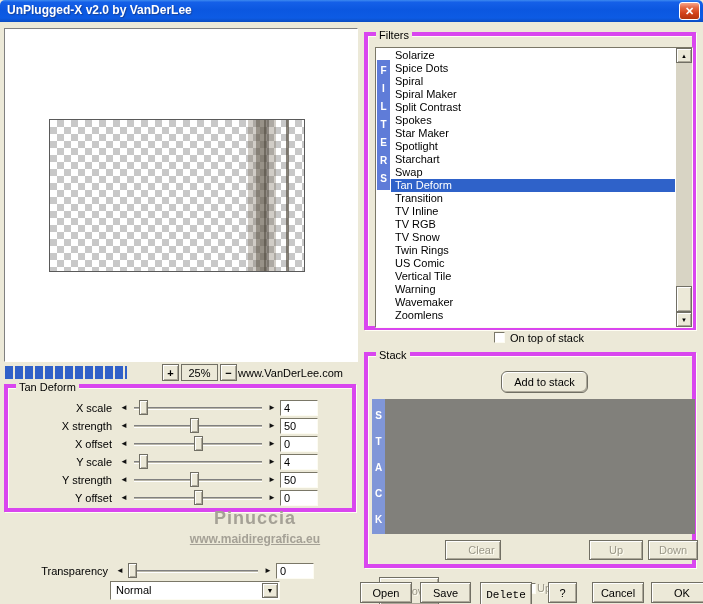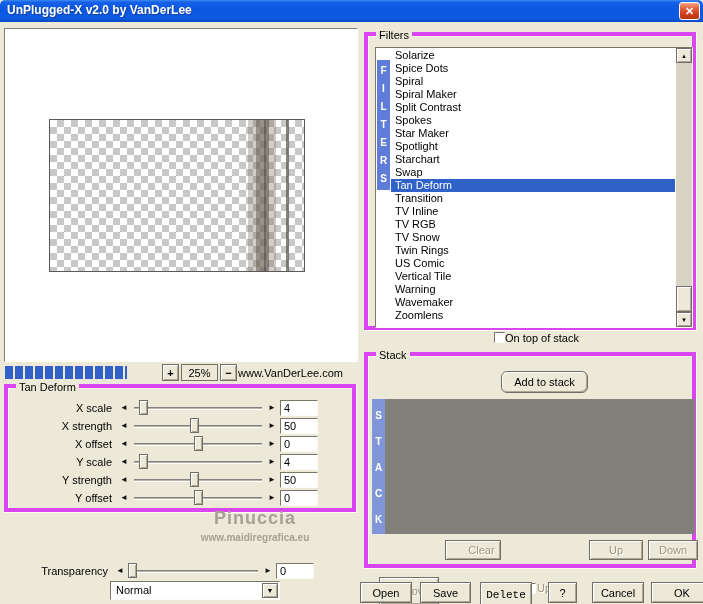--- a/index.html
+++ b/index.html
@@ -71,41 +71,41 @@
   .slider { position:absolute; left:124px; top:0; width:132px; height:18px; }
   .strack { position:absolute; left:2px; right:2px; top:8px; height:3px; background:#b8b5a8; border-top:1px solid #808080; border-bottom:1px solid #fff; }
   .sthumb { position:absolute; top:1px; width:9px; height:15px; background:var(--dialog-bg,#ece9d8);
     border:1px solid #716f64; box-shadow:inset 1px 1px 0 #fff, inset -1px -1px 0 #aca899; }
   .field { position:absolute; left:272px; top:1px; width:38px; height:16px; font-family:inherit; font-size:11px; padding:0 3px;
     border:1px solid; border-color:#7a7767 #fdfcf2 #fdfcf2 #7a7767; background:#fff; }
   #transparency-row { position:absolute; left:4px; top:540px; width:352px; height:18px; }
   
   #watermark { position:absolute; left:140px; top:486px; width:230px; text-align:center; color:var(--watermark-gray,#a5a196); }
   #wm1 { font-size:18px; font-weight:bold; letter-spacing:1px; }
-  #wm2 { font-size:10px; margin-top:3px; font-weight:bold; }
+  #wm2 { font-size:12px; margin-top:3px; font-weight:bold;text-decoration:underline; }
   
   #blend-combo { position:absolute; left:110px; top:559px; width:170px; height:19px; }
   #blend-value { position:absolute; left:5px; top:2px; }
   #blend-arrow-btn { right:1px; top:1px; width:16px; height:15px; font-size:7px; }
   
   #filters-group { left:364px; top:10px; width:332px; height:298px; }
   #filters-listbox { position:absolute; left:7px; top:11px; width:318px; height:281px; }
   #filters-vbar { position:absolute; left:1px; top:12px; width:13px; background:var(--filters-bar-blue,#5f7cd8); text-align:center; padding:2px 0; }
   .vchar { color:#fff; font-size:10px; font-weight:bold; line-height:18px; }
   #stack-vbar .vchar { line-height:26px; }
   #filter-list { position:absolute; left:15px; top:1px; right:17px; }
   .list-item { height:13px; line-height:13px; padding-left:4px; white-space:nowrap; cursor:default; }
   .list-item.selected { background:var(--selection-blue,#2f62c9); color:#fff; }
   #filters-scrollbar { position:absolute; right:0; top:0; bottom:0; width:16px; background:#d8d4c4; }
   .sb-btn { position:absolute; left:0; width:16px; height:15px; font-size:6px; }
   .sb-up { top:0; }
   .sb-down { bottom:0; }
   .sb-thumb { position:absolute; left:0; bottom:15px; width:16px; height:26px; background:var(--dialog-bg,#ece9d8);
     border:1px solid #716f64; box-shadow:inset 1px 1px 0 #fff, inset -1px -1px 0 #aca899; }
-  #ontop-row { position:absolute; left:494px; top:309px; height:13px; display:flex; align-items:center; }
+  #ontop-row { position:absolute; left:494px; top:309px; height:13px; display:flex; align-items:center; gap:5px; }
   
   #stack-group { left:364px; top:330px; width:332px; height:216px; }
   #add-stack { left:133px; top:15px; width:87px; height:22px;border-radius:6px; }
   #stack-area { position:absolute; left:4px; top:43px; width:323px; height:135px; background:var(--stack-area-gray,#81807b); }
   #stack-vbar { position:absolute; left:0; top:0; bottom:0; width:13px; background:var(--stack-bar-blue,#8096d8); text-align:center; padding-top:4px; }
   #remove-btn { left:11px;  top:184px; width:60px; height:28px;margin-top:37px; }
   #clear-btn  { left:77px;  top:184px; width:56px; height:20px;padding-left:17px; }
   #upto-row   { position:absolute; left:157px; top:187px; display:flex; align-items:center; gap:1px;margin-top:39px; }
   #up-btn     { left:221px; top:184px; width:54px; height:20px; }
   #down-btn   { left:280px; top:184px; width:50px; height:20px; }

